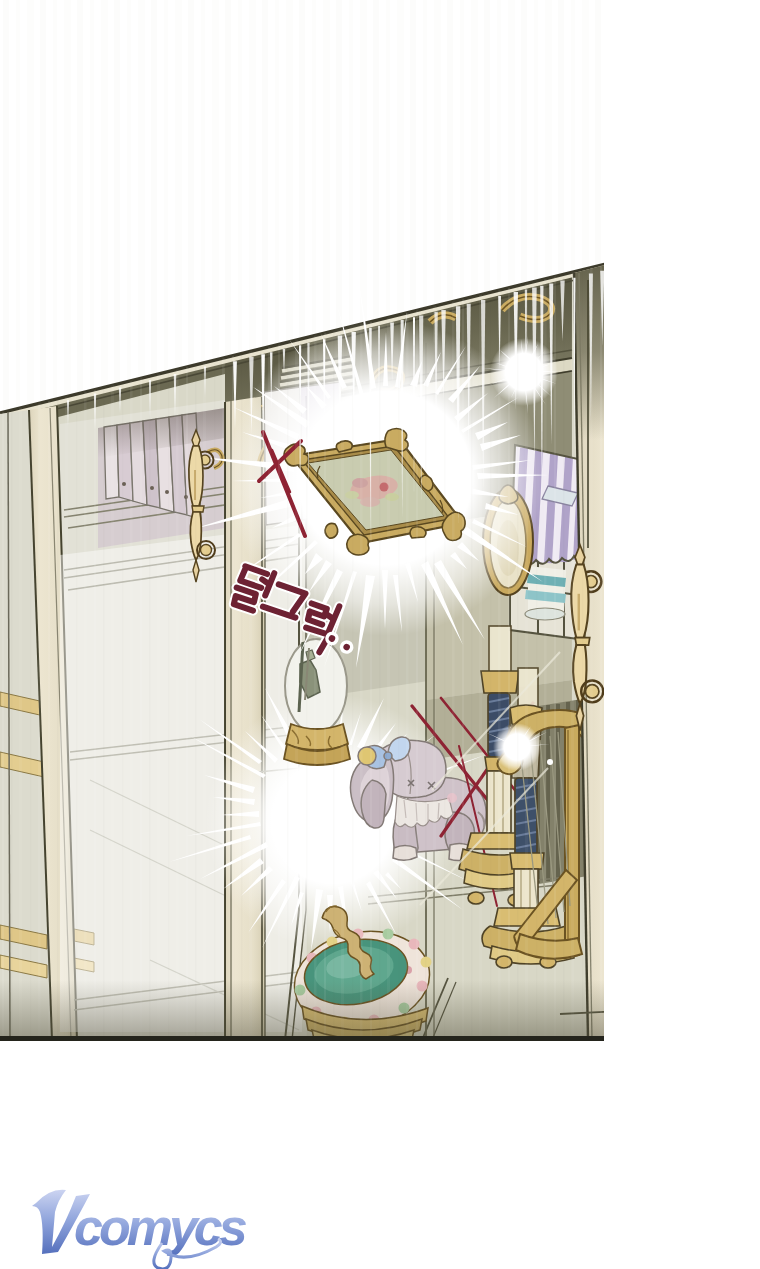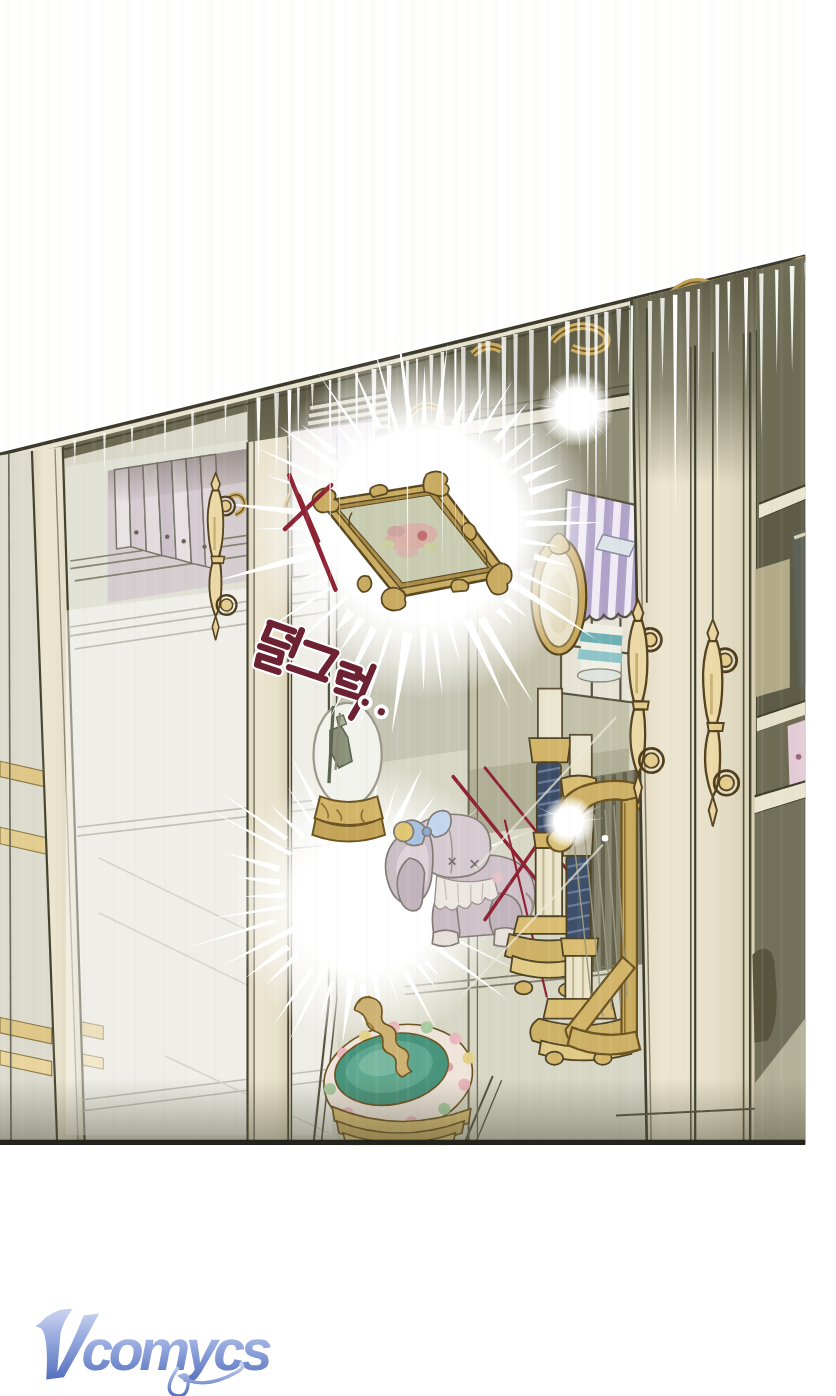--- a/index.html
+++ b/index.html
@@ -1,16 +1,16 @@
 <!DOCTYPE html>
 <html><head>
 <meta charset="utf-8">
 <style>
 html,body{margin:0;padding:0;background:#ffffff;}
-#stage{position:relative;width:732px;height:1269px;overflow:hidden;font-family:"Liberation Sans",sans-serif;}
+#stage{position:relative;width:604px;height:1269px;overflow:hidden;font-family:"Liberation Sans",sans-serif;}
 </style>
 </head>
 <body>
 <div id="stage">
 <svg width="760" height="1269" viewBox="0 0 760 1269" xmlns="http://www.w3.org/2000/svg">
 <defs>
 <linearGradient id="colGrad" x1="0" y1="0" x2="1" y2="0">
 <stop offset="0" stop-color="#ddd5bc"></stop>
           <stop offset="0.25" stop-color="#ece5d0"></stop>
           <stop offset="0.7" stop-color="#e6dfc8"></stop>

